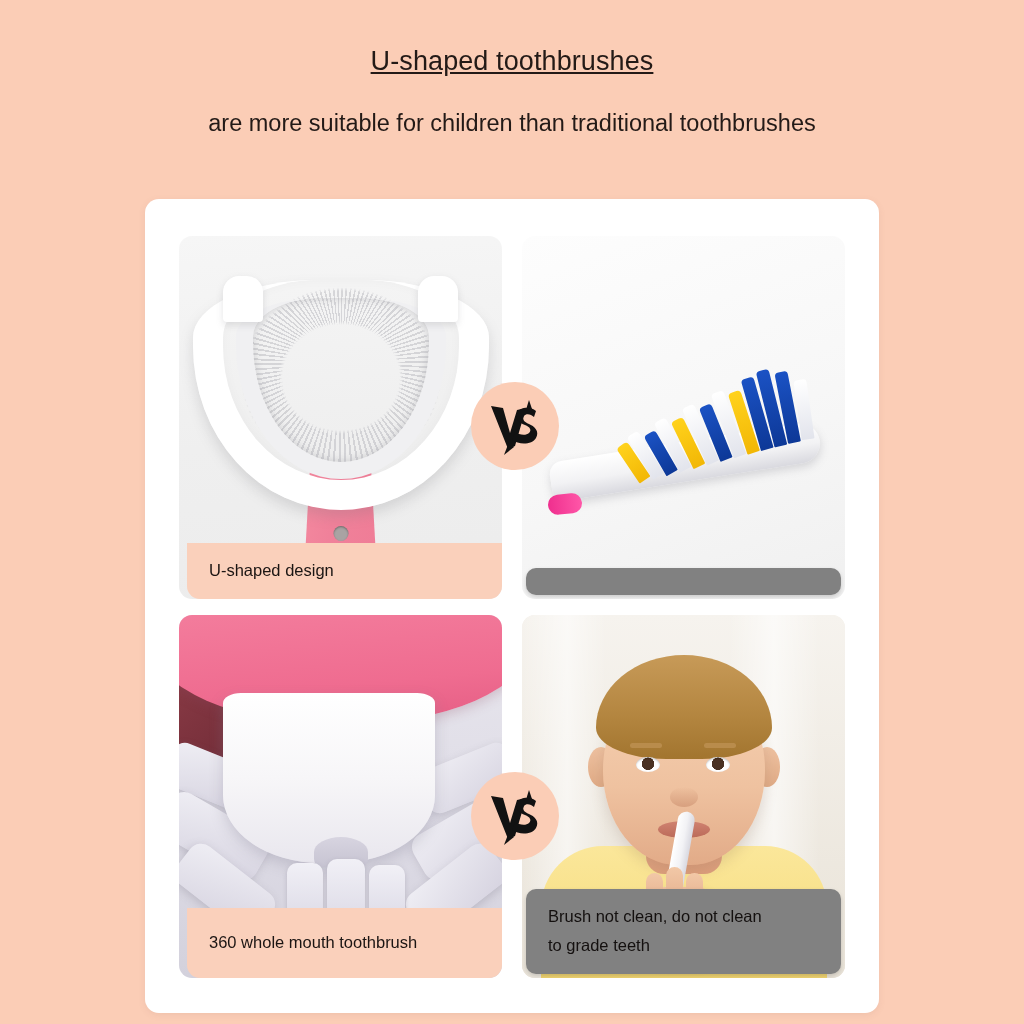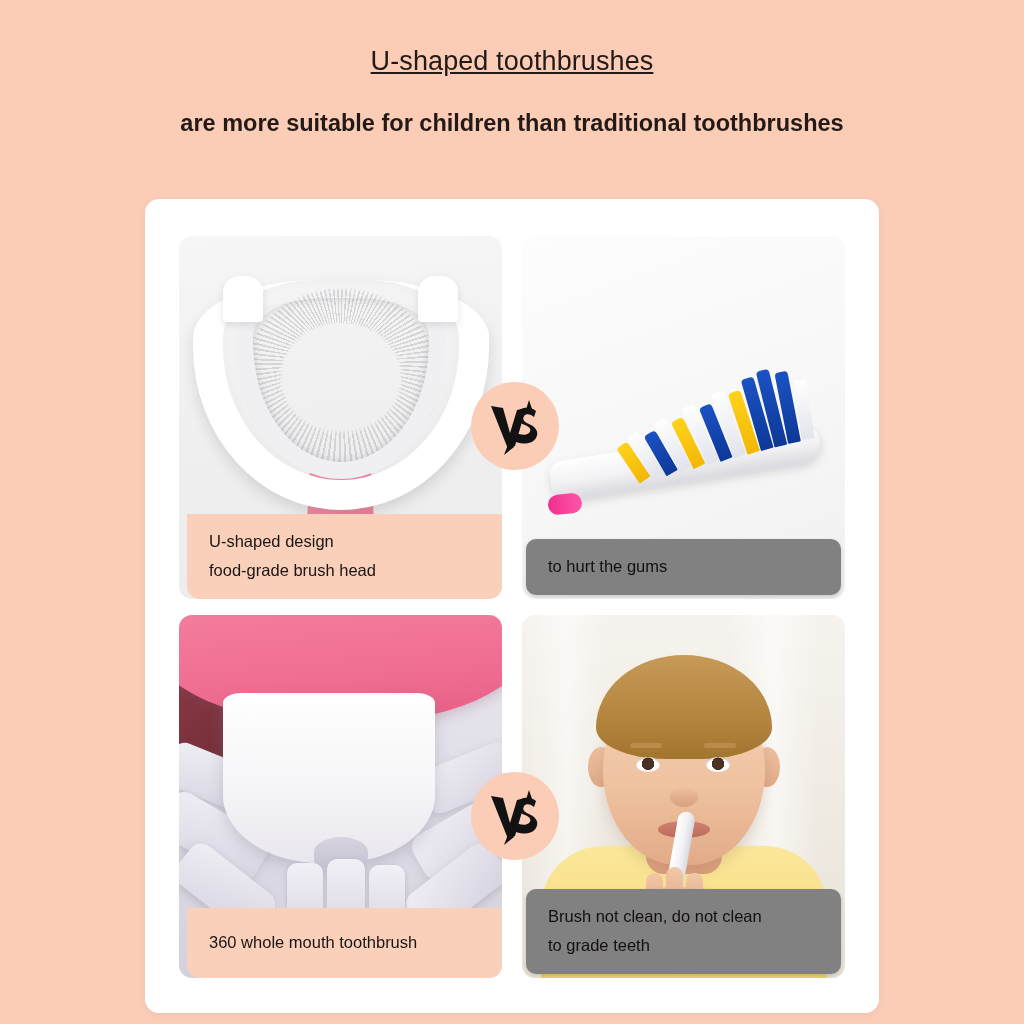--- a/index.html
+++ b/index.html
@@ -28,21 +28,21 @@
     font-size: 27px;
     letter-spacing: .1px;
     line-height: 34px;
     font-weight: 400;
     text-decoration: underline;
   }
   .headline .line2 {
     font-size: 23.5px;
     line-height: 30px;
     margin-top: 30px;
-    font-weight: 700;
+    font-weight: 400;
   }
 
   
   .card {
     position: absolute;
     left: 145px;
     top: 199px;
     width: 734px;
     height: 814px;
     background: #ffffff;
@@ -392,21 +392,20 @@
           <div class="handle-hole"></div>
         </div>
         <div class="u-outer"></div>
         <div class="u-bristles"></div>
         <div class="u-inner"></div>
         <div class="u-prong left"></div>
         <div class="u-prong right"></div>
       </div>
       <div class="caption peach">
         <span class="cap-line">U-shaped design</span>
-        <span class="cap-line">food-grade brush head</span>
       </div>
     </div>
 
     <div class="panel p2">
       <div class="brush">
         <div class="brush-handle"></div>
         <div class="brush-tip"></div>
 
         <div class="bristle y" style="left:96px;  height:42px; transform:rotate(-20deg);"></div>
         <div class="bristle w" style="left:110px; height:50px; transform:rotate(-18deg);"></div>
@@ -416,21 +415,20 @@
         <div class="bristle w" style="left:166px; height:62px; transform:rotate(-10deg);"></div>
         <div class="bristle b" style="left:180px; height:58px; transform:rotate(-8deg);"></div>
         <div class="bristle w" style="left:194px; height:68px; transform:rotate(-6deg);"></div>
         <div class="bristle y" style="left:208px; height:64px; transform:rotate(-4deg);"></div>
         <div class="bristle b" style="left:222px; height:74px; transform:rotate(-2deg);"></div>
         <div class="bristle b" style="left:236px; height:78px; transform:rotate(0deg);"></div>
         <div class="bristle b" style="left:250px; height:72px; transform:rotate(3deg);"></div>
         <div class="bristle w" style="left:264px; height:60px; transform:rotate(6deg);"></div>
       </div>
       <div class="caption gray">
-        <span class="cap-line">to hurt the gums</span>
       </div>
     </div>
 
     <div class="panel p3">
       <div style="position:absolute;inset:0;">
         <div class="p3-dark"></div>
         <div class="p3-pink"></div>
 
         <div class="sidefin" style="left:-14px; top:140px; width:96px; height:46px; transform:rotate(22deg);"></div>
         <div class="sidefin" style="left:-20px; top:196px; width:110px; height:50px; transform:rotate(30deg);"></div>

